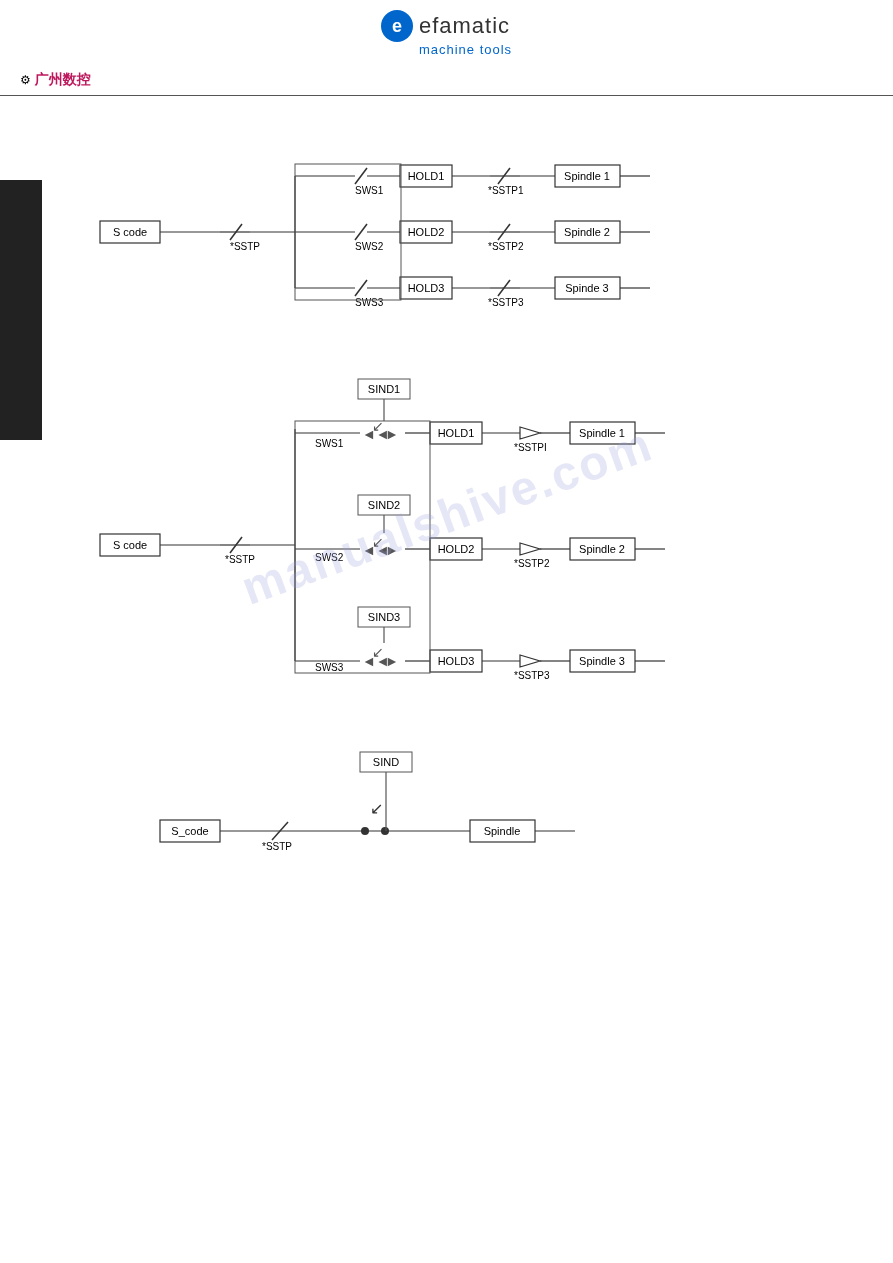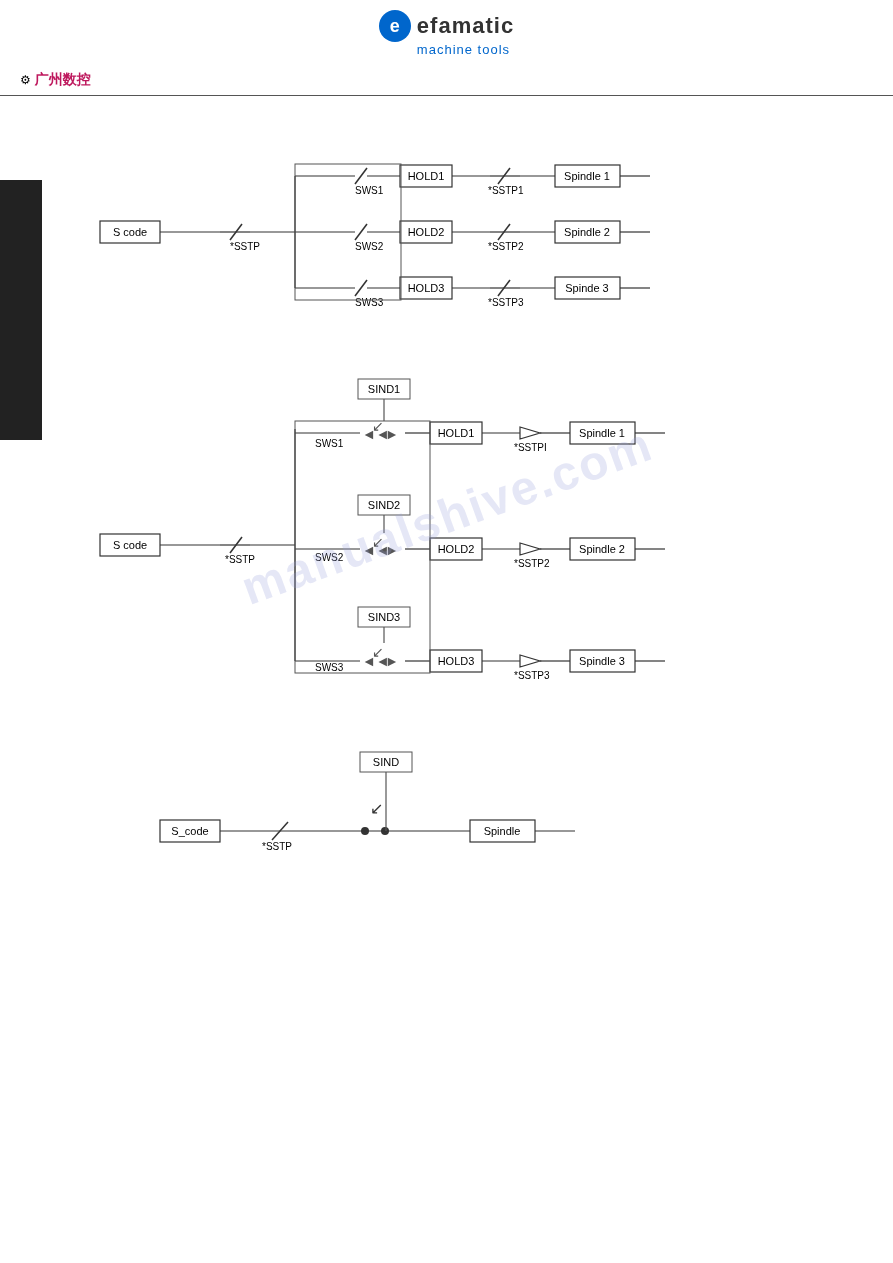--- a/index.html
+++ b/index.html
@@ -38,21 +38,21 @@
       display: flex;
       align-items: center;
       justify-content: center;
       color: white;
       font-weight: bold;
       font-size: 18px;
       margin-right: 6px;
     }
     .logo-text-top {
       font-size: 22px;
-      font-weight: bold;
+      font-weight: normal;
       color: #333;
       letter-spacing: 1px;
     }
     .logo-text-bottom {
       font-size: 13px;
       color: #0066cc;
       margin-left: 38px;
       letter-spacing: 1px;
     }
 

